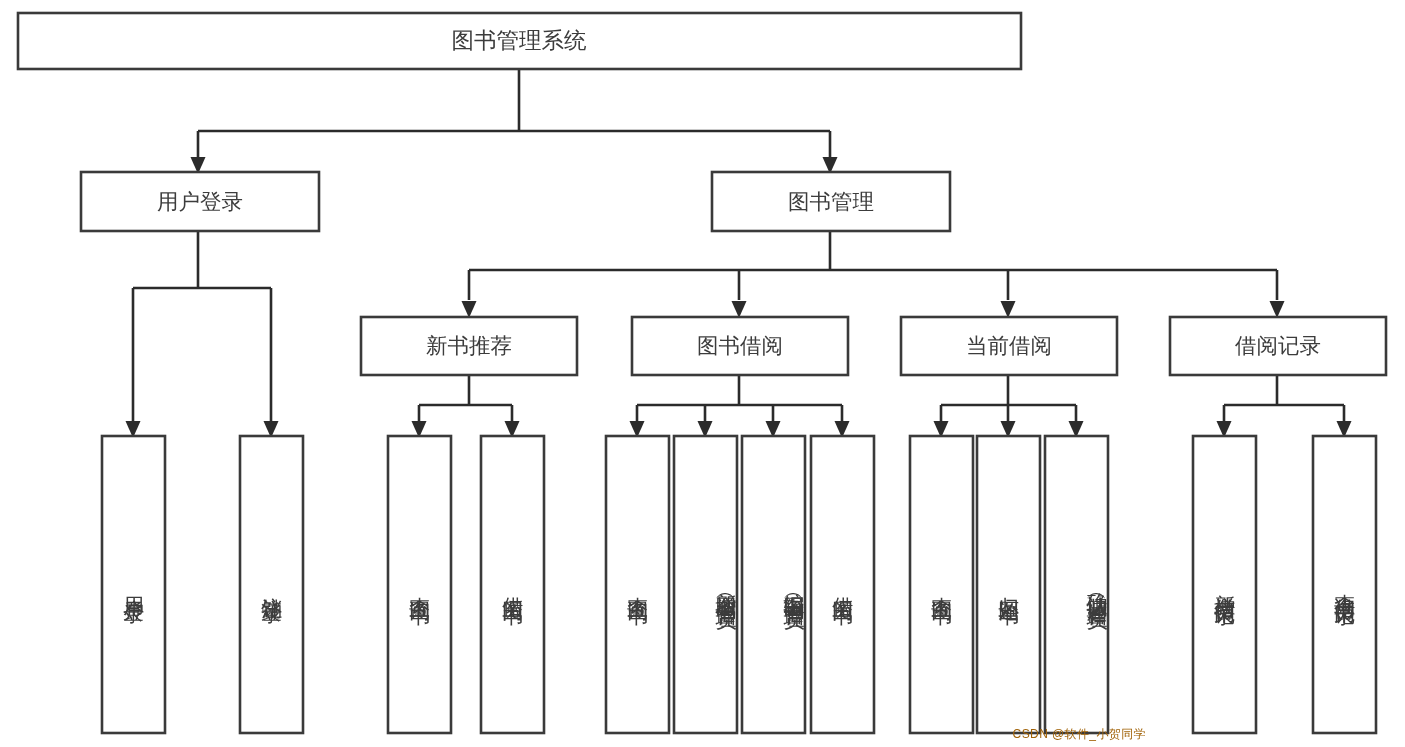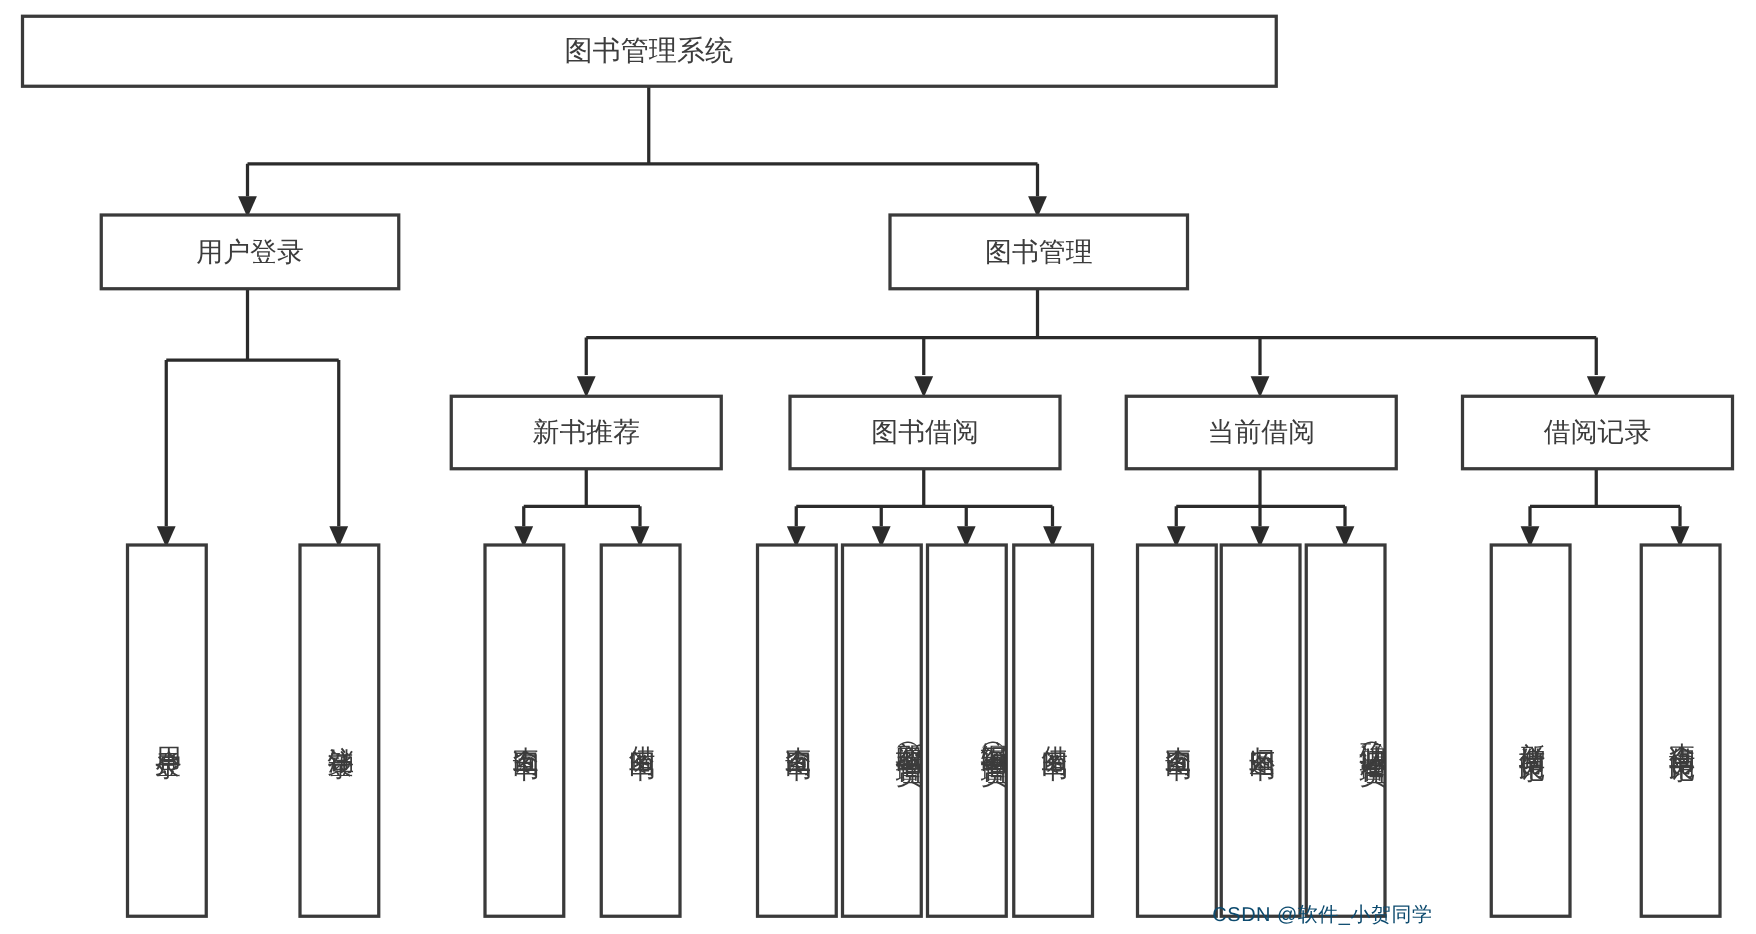--- a/index.html
+++ b/index.html
@@ -73,23 +73,23 @@
     justify-content: center;
     pointer-events: none;
   }
   .leaf-label.center-flow {
     align-items: center;
   }
   .watermark {
     position: absolute;
     right: 8px;
     bottom: 4px;
-    color: #0c4a6e;
-    font-family: "Liberation Sans", "DejaVu Sans", sans-serif;
-    font-size: 16px;
+    color: #a16207;
+    font-family: "Liberation Sans", "DejaVu Sans", sans-serif;
+    font-size: 12px;
     letter-spacing: 0.4px;
     white-space: nowrap;
     pointer-events: none;
   }
 </style>
 </head>
 <body>
 
 <div id="diagram-root">
 

